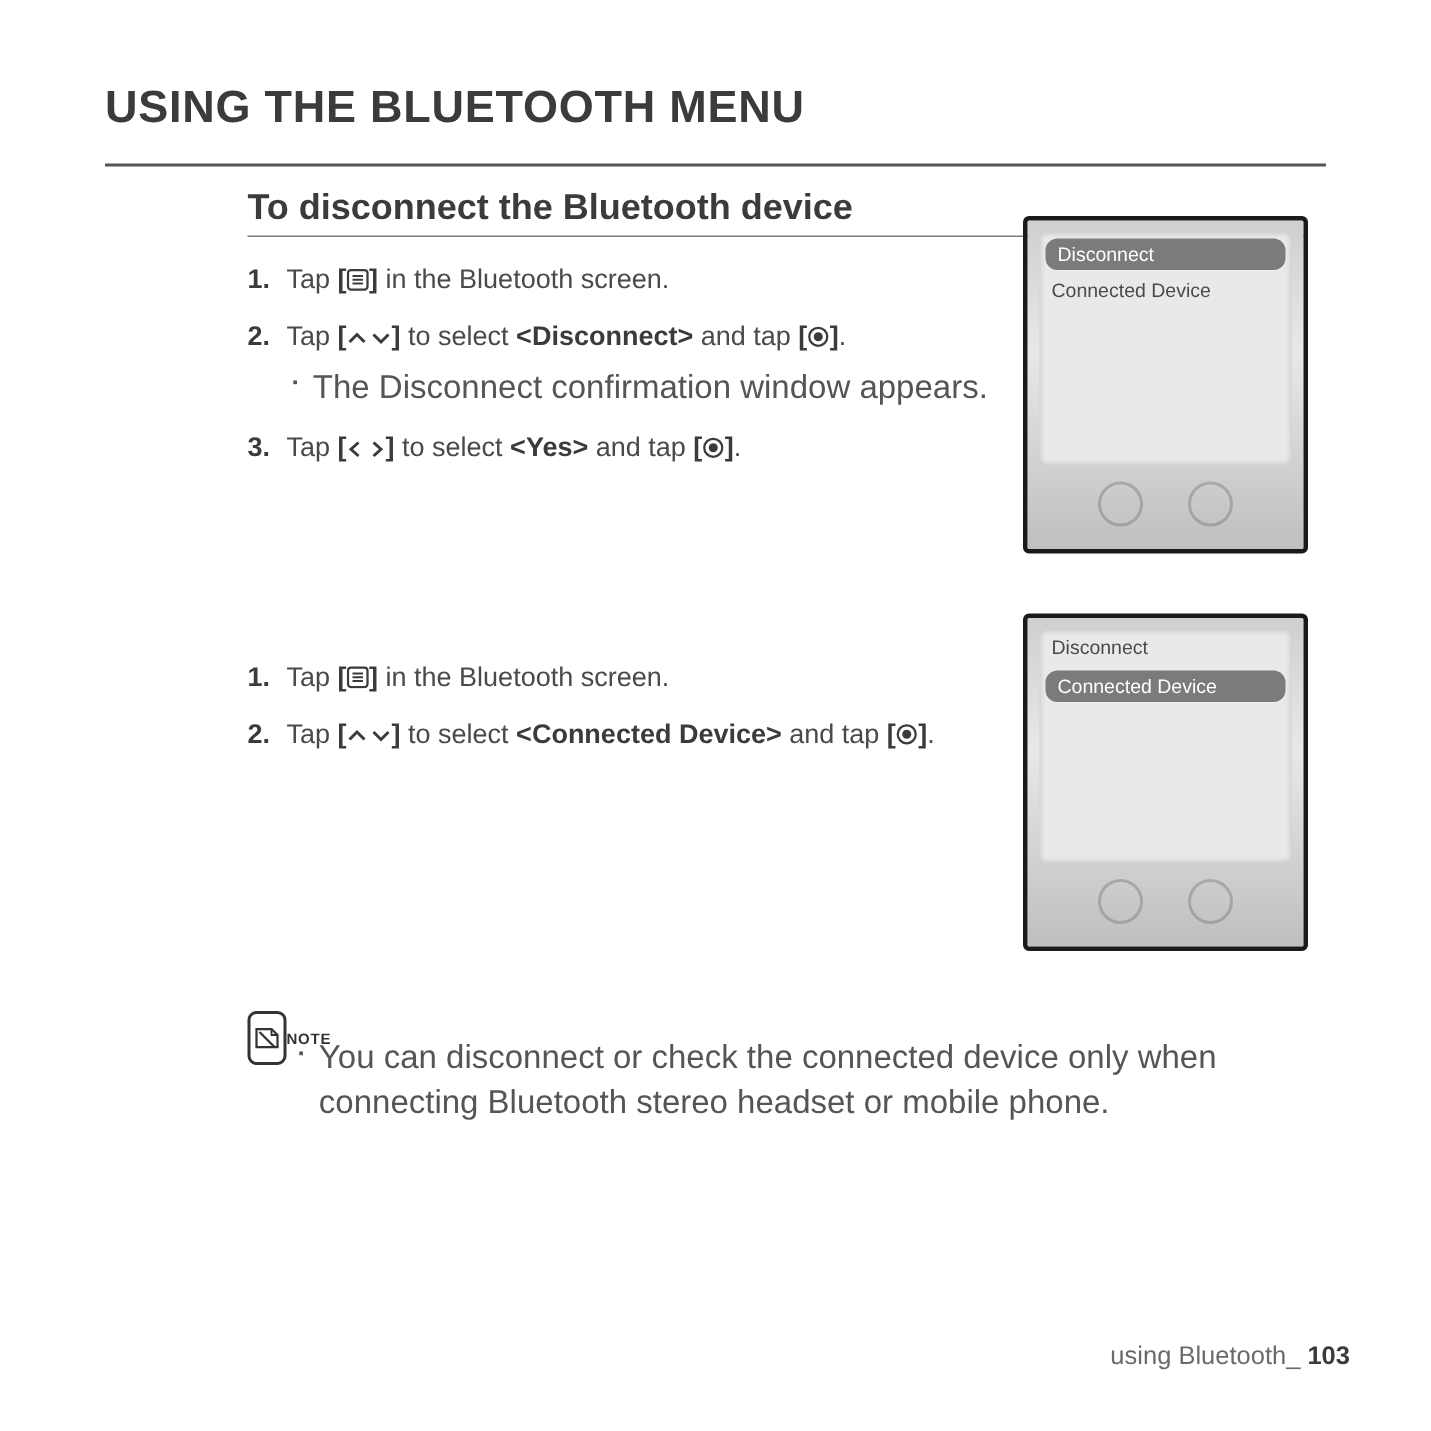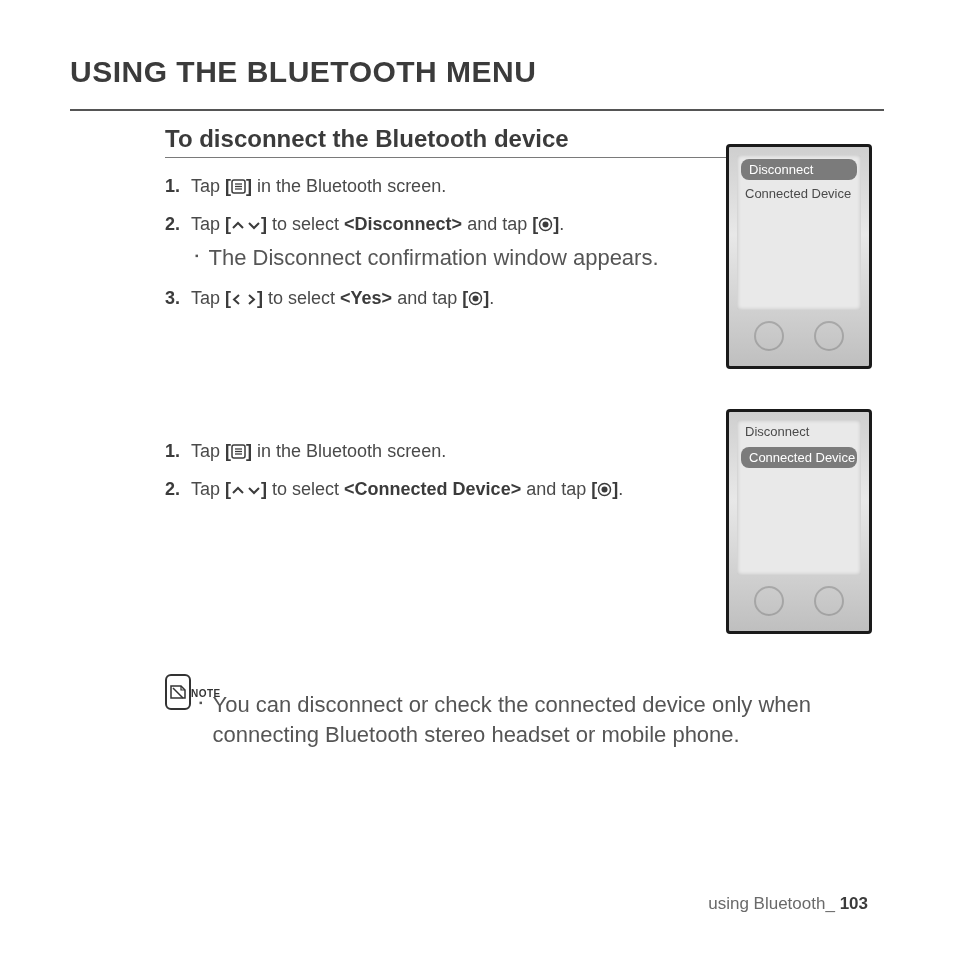--- a/index.html
+++ b/index.html
@@ -73,21 +73,21 @@
   }
   .bold { font-weight: 700; color: #3b3b3b; }
   .icon {
     display: inline-flex;
     vertical-align: -2px;
   }
   .icon svg { display: block; }
 
   
   .device {
-    width: 146px;
+    width: 190px;
     height: 225px;
     background: linear-gradient(#cfcfcf, #e8e8e8 40%, #bfbfbf);
     border: 3px solid #1a1a1a;
     border-radius: 4px;
     box-sizing: border-box;
     padding: 8px;
     margin-top: -30px;
     flex-shrink: 0;
   }
   .device-inner {
@@ -152,21 +152,21 @@
     letter-spacing: 0.5px;
     margin-top: 3px;
     color: #333;
   }
   .note-text { flex:1; line-height:1.35; }
   .note-text .sub { margin-top: 16px; }
 
   .footer {
     position: absolute;
     bottom: 40px;
-    right: 86px;
+    right: 54px;
     font-size: 17px;
     color: #6a6a6a;
   }
   .footer .pg { font-weight: 700; color: #3b3b3b; }
 
   .section-gap { height: 70px; }
 </style>
 </head>
 <body>
 

